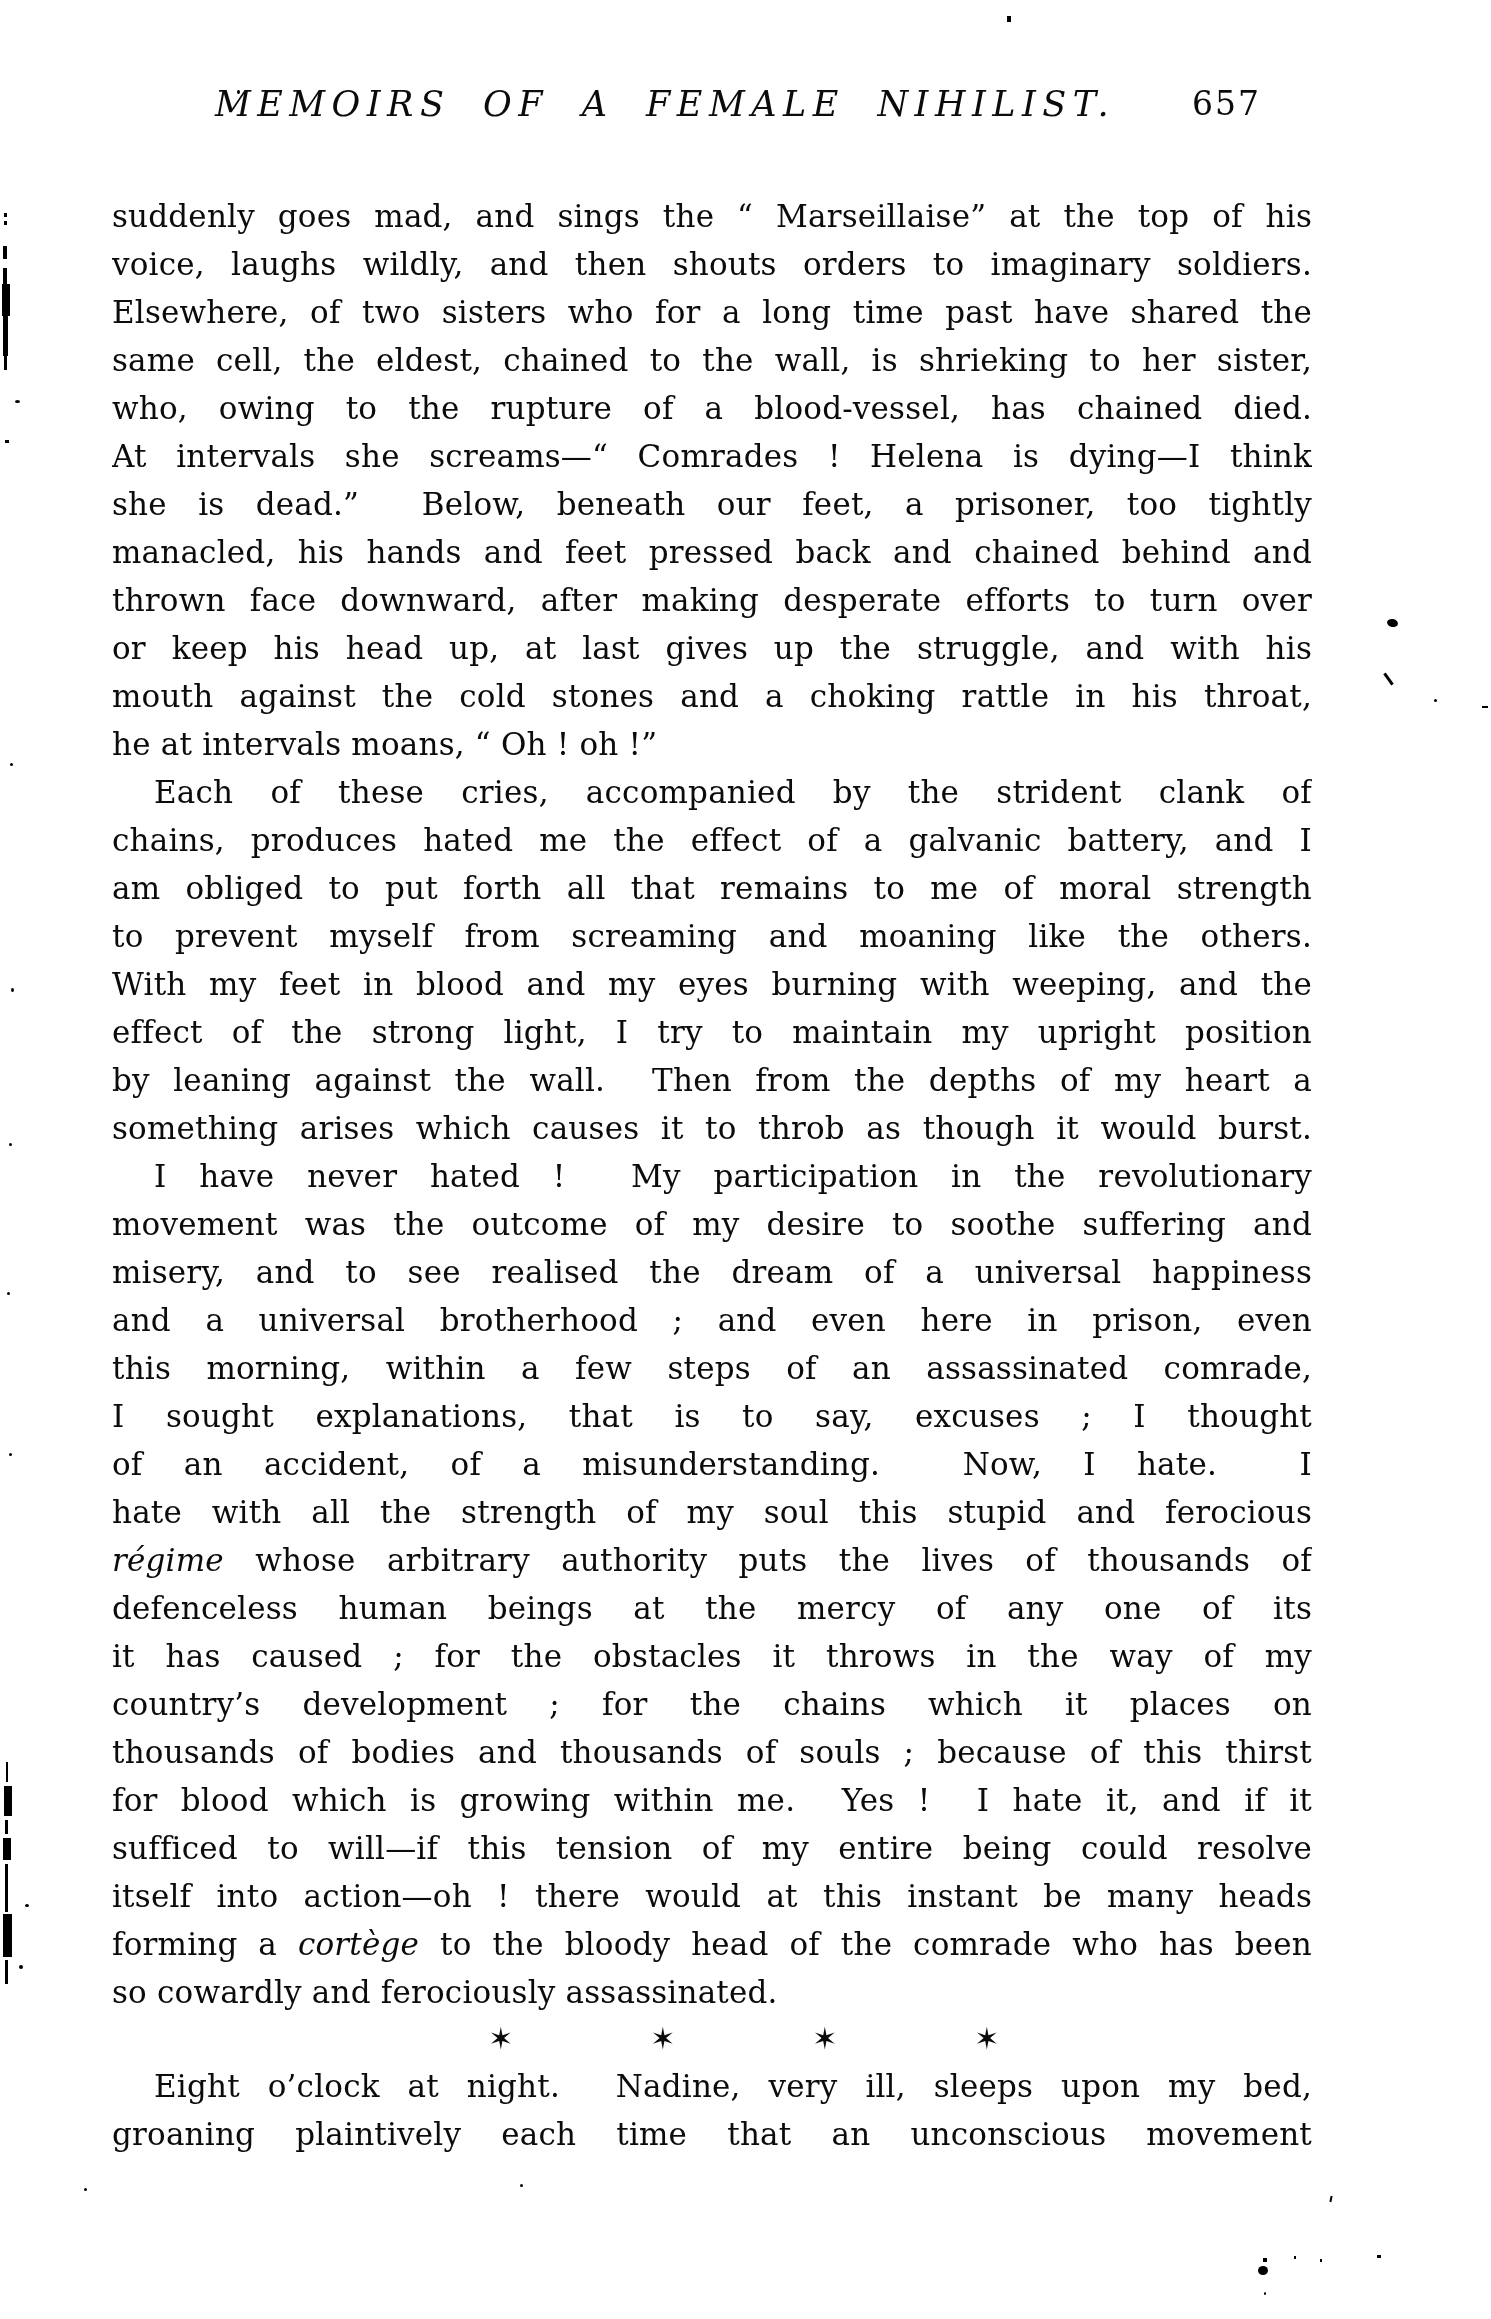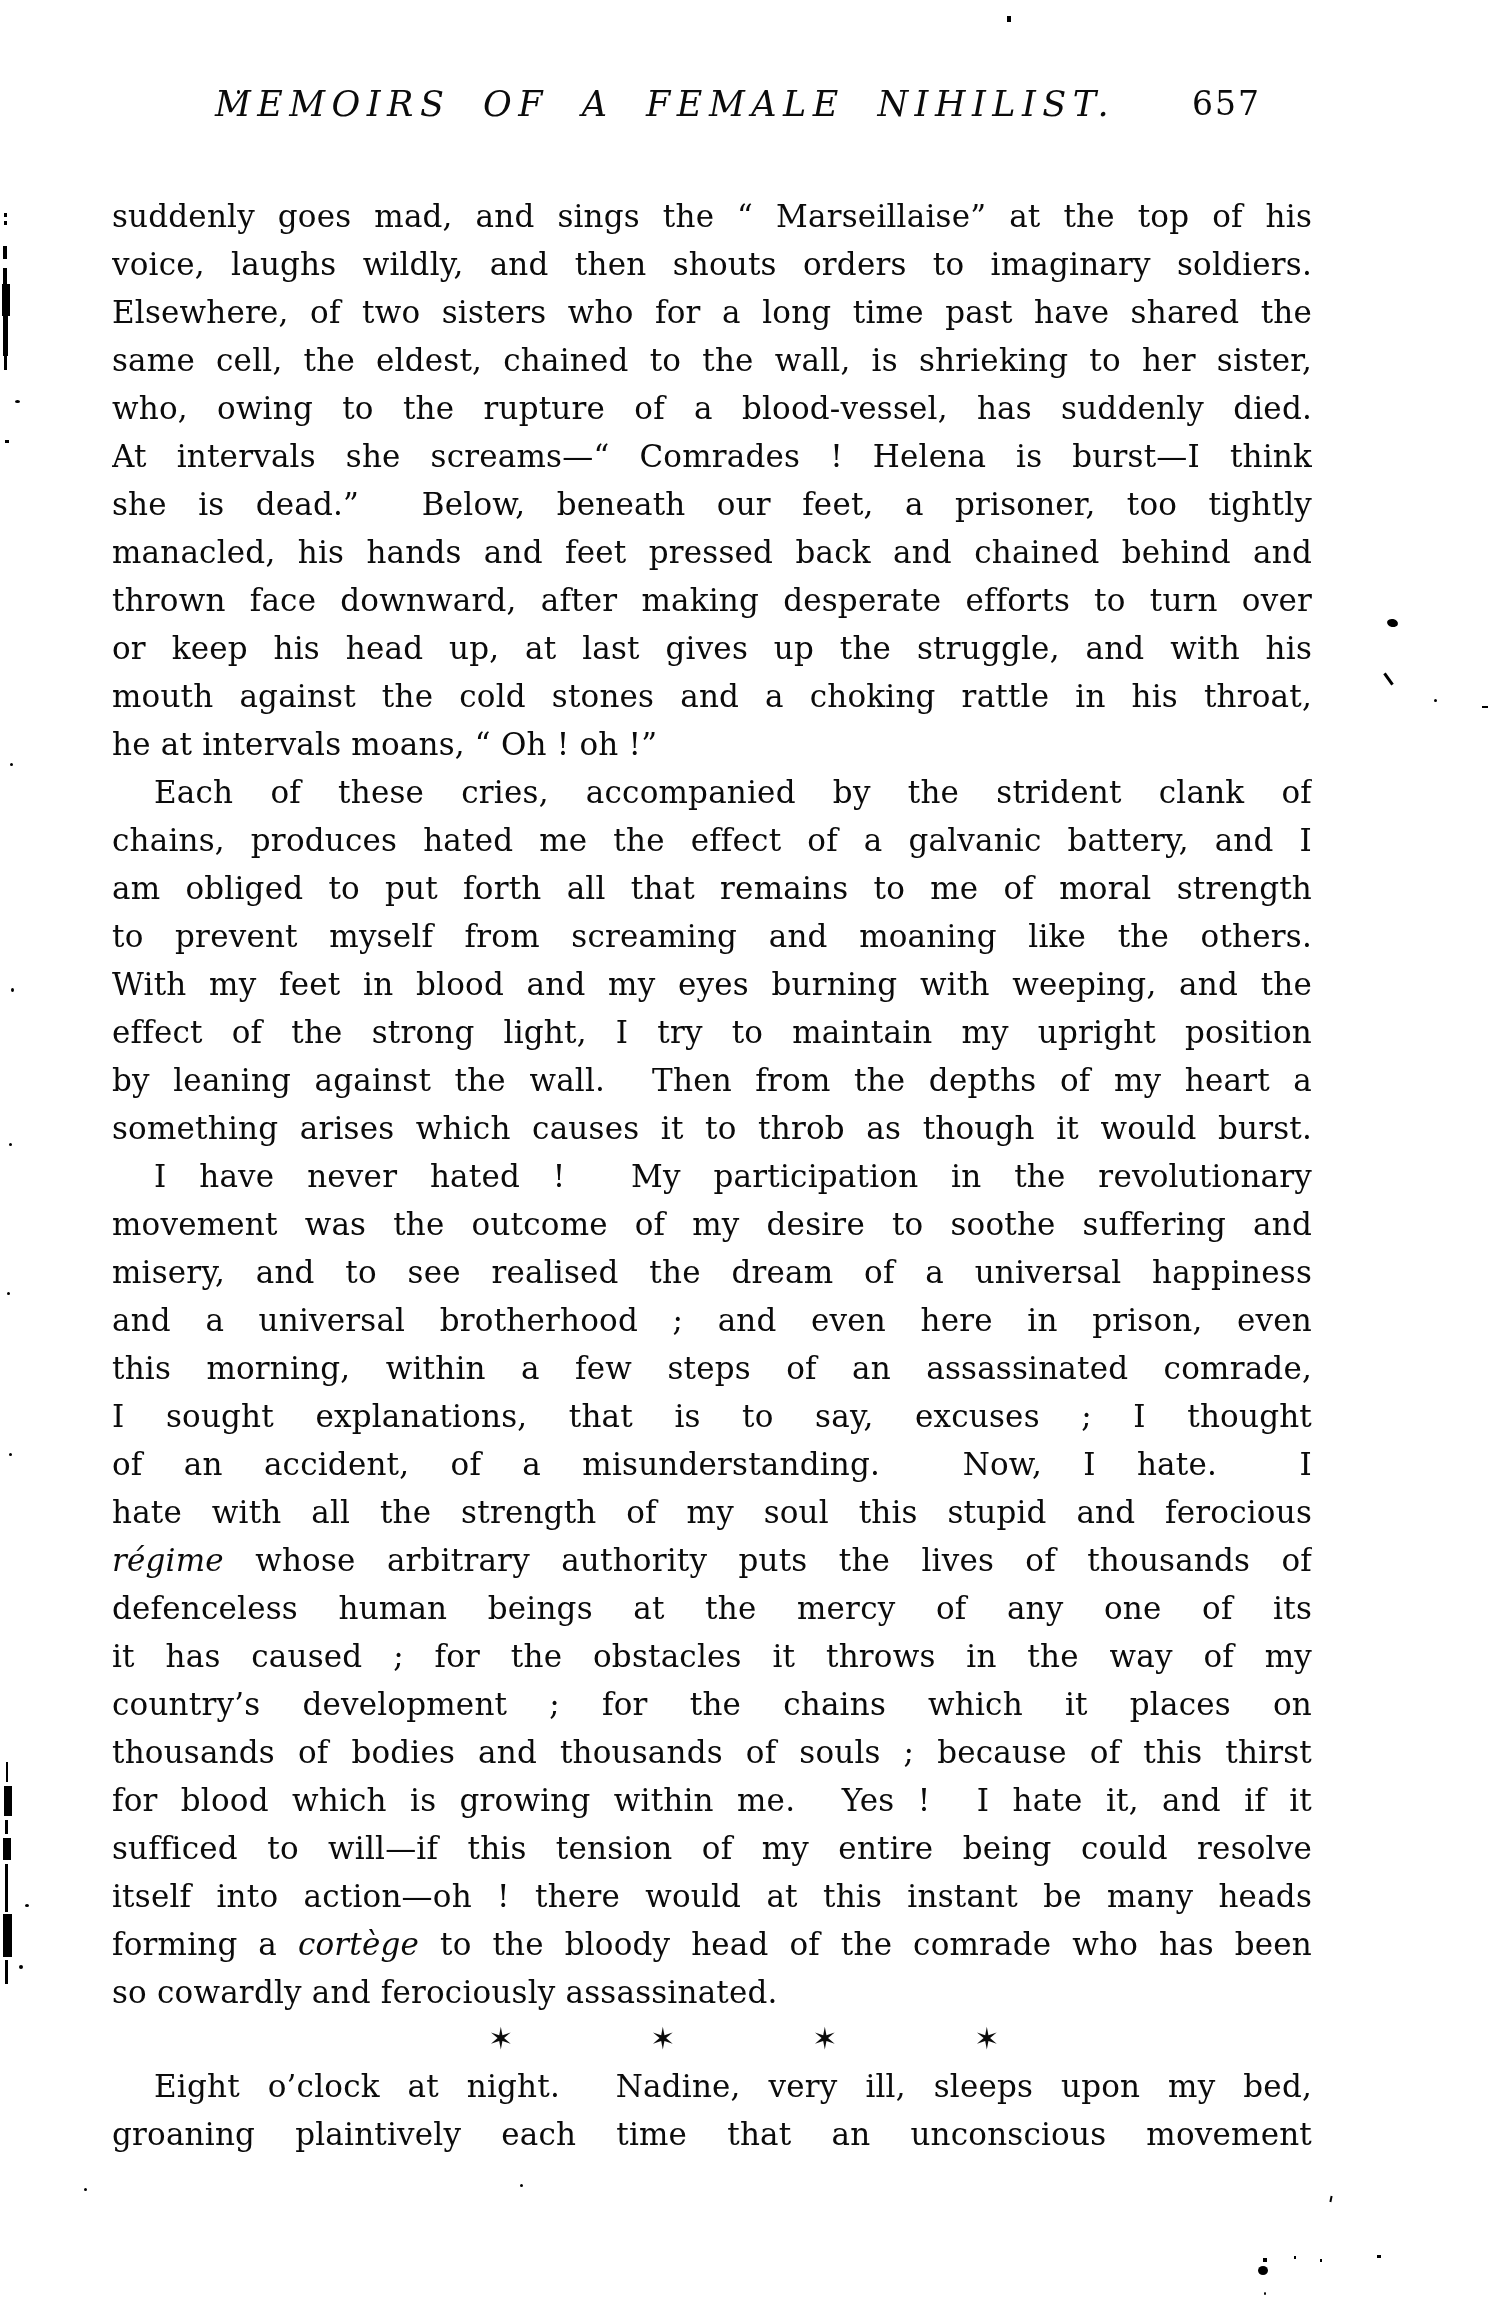--- a/index.html
+++ b/index.html
@@ -71,22 +71,22 @@
     <span class="title">MEMOIRS OF A FEMALE NIHILIST.</span>
     <span class="pagenum">657</span>
   </div>
 
   <div class="textcol">
       <div class="para">
         <div class="tline"><span>suddenly goes mad, and sings the “ Marseillaise” at the top of his</span></div>
         <div class="tline"><span>voice, laughs wildly, and then shouts orders to imaginary soldiers.</span></div>
         <div class="tline"><span>Elsewhere, of two sisters who for a long time past have shared the</span></div>
         <div class="tline"><span>same cell, the eldest, chained to the wall, is shrieking to her sister,</span></div>
-        <div class="tline"><span>who, owing to the rupture of a blood-vessel, has suddenly died.</span></div>
-        <div class="tline"><span>At intervals she screams—“ Comrades ! Helena is burst—I think</span></div>
+        <div class="tline"><span>who, owing to the rupture of a blood-vessel, has chained died.</span></div>
+        <div class="tline"><span>At intervals she screams—“ Comrades ! Helena is dying—I think</span></div>
         <div class="tline"><span>she is dead.” &nbsp;Below, beneath our feet, a prisoner, too tightly</span></div>
         <div class="tline"><span>manacled, his hands and feet pressed back and chained behind and</span></div>
         <div class="tline"><span>thrown face downward, after making desperate efforts to turn over</span></div>
         <div class="tline"><span>or keep his head up, at last gives up the struggle, and with his</span></div>
         <div class="tline"><span>mouth against the cold stones and a choking rattle in his throat,</span></div>
         <div class="tline endline"><span>he at intervals moans, “ Oh ! oh !”</span></div>
       </div>
       <div class="para">
         <div class="tline firstline"><span>Each of these cries, accompanied by the strident clank of</span></div>
         <div class="tline"><span>chains, produces hated me the effect of a galvanic battery, and I</span></div>

